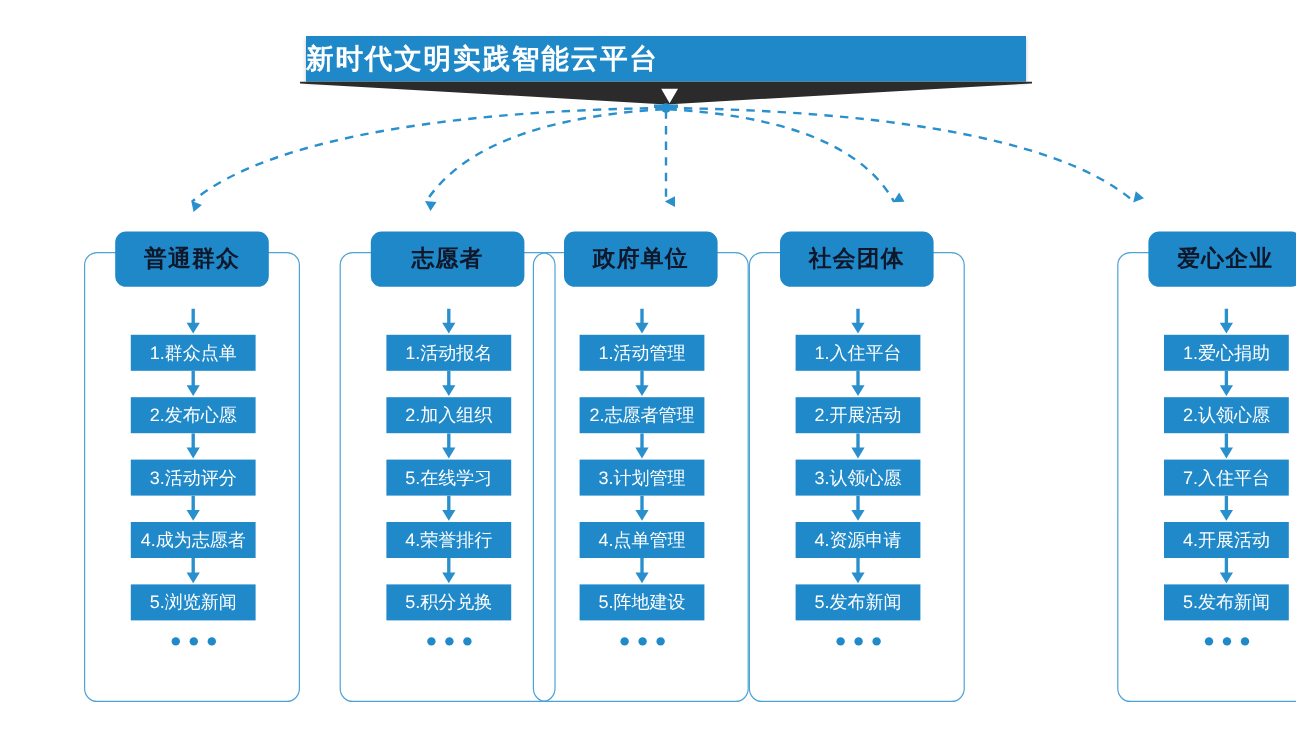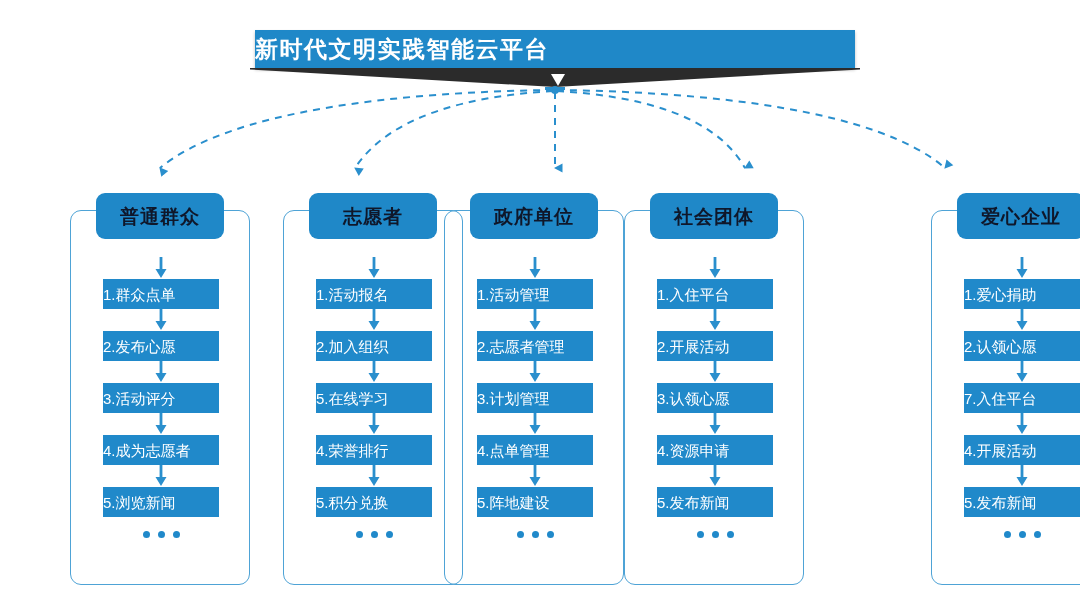--- a/index.html
+++ b/index.html
@@ -97,25 +97,26 @@
   .col-body {
     position: absolute;
     left: 0;
     top: 46px;
     width: 180px;
     display: flex;
     flex-direction: column;
     align-items: center;
   }
   .step {
-    width: 116px;
+    width: 104px;
     height: 30px;
     background: #2089ca;
     display: flex;
     align-items: center;
+    justify-content: center;
   }
   .step-label {
     color: #ffffff;
     font-size: 15px;
     line-height: 1;
     white-space: nowrap;
   }
   .arrow {
     width: 14px;
     height: 22px;

